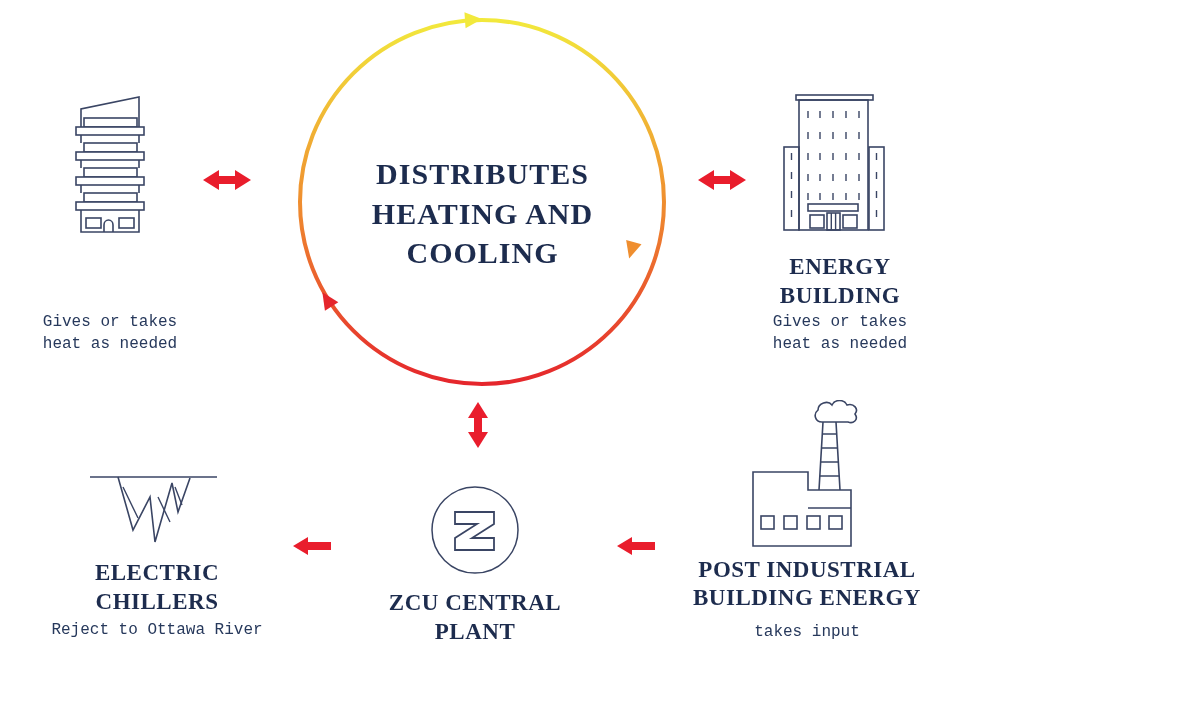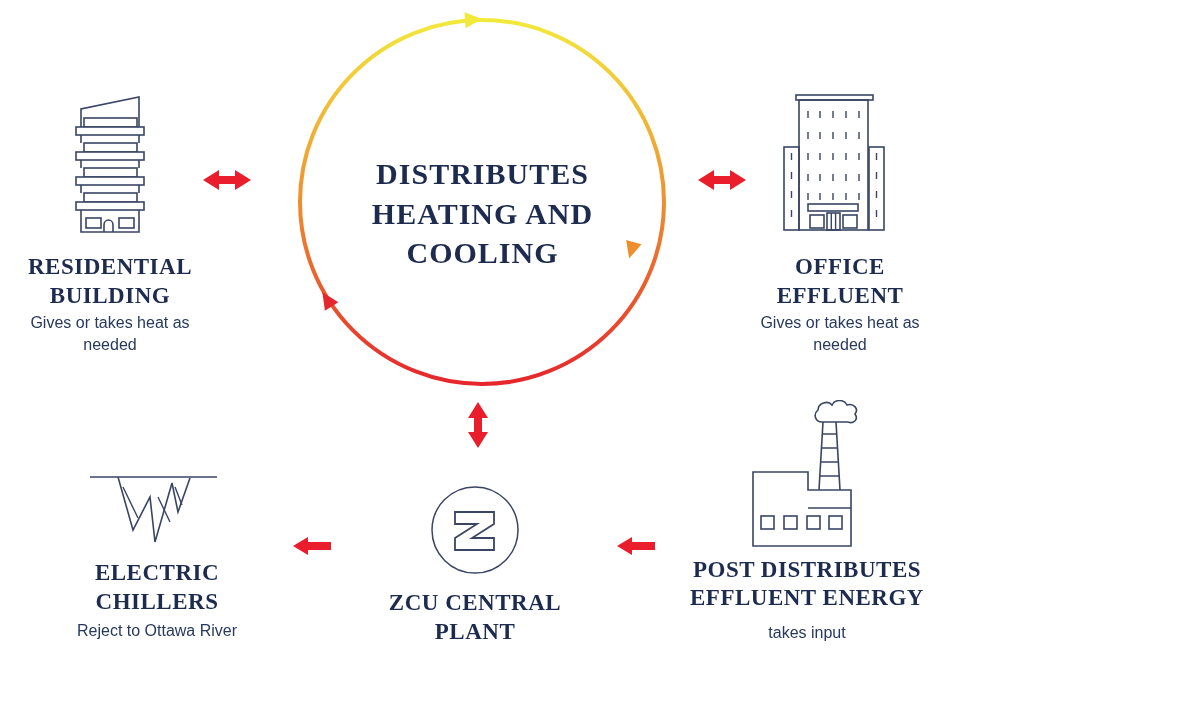--- a/index.html
+++ b/index.html
@@ -12,21 +12,21 @@
     font-family:"Liberation Serif","DejaVu Serif",serif;
     font-weight:700;color:var(--navy);font-size:23px;line-height:1.28;
     letter-spacing:0.5px;text-align:center;
   }
   .center-title{
     font-family:"Liberation Serif","DejaVu Serif",serif;
     font-weight:700;color:var(--navy);font-size:30px;line-height:1.32;
     letter-spacing:1px;text-align:center;
   }
   .node-sub{
-    font-family:Liberation Sans, sans-serif;color:var(--subtext);
+    font-family:Liberation Mono, monospace;color:var(--subtext);
     font-size:16px;line-height:1.35;text-align:center;font-weight:500;
   }
   
   .s{stroke:var(--icon);fill:none;stroke-width:1.6;stroke-linejoin:miter;stroke-linecap:butt;}
   .sw{stroke:var(--icon);fill:#ffffff;stroke-width:1.6;}
   .thin{stroke-width:1.4;}
   .f-red{fill:var(--red);}
   .f-yellow{fill:var(--yellow);}
   .f-orange{fill:var(--orange);}
   .f-deep{fill:var(--deep_red);}
@@ -61,42 +61,41 @@
     <path class="s" d="M7,43V51 M65,43V51 M7,68V76 M65,68V76 M7,93V101 M65,93V101"></path>
     <rect class="sw" x="2" y="35" width="68" height="8"></rect>
     <rect class="sw" x="2" y="60" width="68" height="8"></rect>
     <rect class="sw" x="2" y="85" width="68" height="8"></rect>
     <rect class="sw" x="2" y="110" width="68" height="8"></rect>
     <polyline class="s" points="7,118 7,140 65,140 65,118"></polyline>
     <rect class="s" x="12" y="126" width="15" height="10"></rect>
     <rect class="s" x="45" y="126" width="15" height="10"></rect>
     <path class="s" d="M30,140 v-7 a4.5,5 0 0 1 9,0 v7"></path>
   </svg>
-  <div class="abs node-title" style="left:8px;top:252px;width:204px;">RESIDENTIAL BUILDING</div>
   <div class="abs node-sub" style="left:20px;top:312px;width:180px;">Gives or takes heat as needed</div>
 
   <svg class="abs" style="left:783px;top:93px;" width="104" height="139" viewBox="0 0 104 139">
     <rect class="s" x="13" y="2" width="77" height="5"></rect>
     <rect class="s" x="16" y="7" width="69" height="130"></rect>
     <rect class="s" x="1" y="54" width="15" height="83"></rect>
     <rect class="s" x="86" y="54" width="15" height="83"></rect>
     <path class="s thin" d="M25,18v7 M37,18v7 M50,18v7 M63,18v7 M76,18v7
                             M25,39v7 M37,39v7 M50,39v7 M63,39v7 M76,39v7
                             M25,60v7 M37,60v7 M50,60v7 M63,60v7 M76,60v7
                             M25,81v7 M37,81v7 M50,81v7 M63,81v7 M76,81v7
                             M25,100v7 M37,100v7 M50,100v7 M63,100v7 M76,100v7"></path>
     <path class="s thin" d="M8.5,60v7 M8.5,79v7 M8.5,98v7 M8.5,117v7
                             M93.5,60v7 M93.5,79v7 M93.5,98v7 M93.5,117v7"></path>
     <rect class="s" x="25" y="111" width="50" height="7"></rect>
     <rect class="s" x="27" y="122" width="14" height="13"></rect>
     <rect class="s" x="60" y="122" width="14" height="13"></rect>
     <rect class="s" x="44" y="120" width="13" height="17"></rect>
     <path class="s thin" d="M48.3,120v17 M52.6,120v17"></path>
   </svg>
-  <div class="abs node-title" style="left:738px;top:252px;width:204px;">OFFICE EFFLUENT</div>
+  <div class="abs node-title" style="left:738px;top:252px;width:204px;">ENERGY BUILDING</div>
   <div class="abs node-sub" style="left:750px;top:312px;width:180px;">Gives or takes heat as needed</div>
 
   <svg class="abs" style="left:203px;top:167px;" width="48" height="26" viewBox="0 0 48 26">
     <polygon class="f-red" points="0,13 16,3 16,9 32,9 32,3 48,13 32,23 32,17 16,17 16,23"></polygon>
   </svg>
   <svg class="abs" style="left:698px;top:167px;" width="48" height="26" viewBox="0 0 48 26">
     <polygon class="f-red" points="0,13 16,3 16,9 32,9 32,3 48,13 32,23 32,17 16,17 16,23"></polygon>
   </svg>
 
   <svg class="abs" style="left:465px;top:402px;" width="26" height="46" viewBox="0 0 26 46">
@@ -121,21 +120,21 @@
     <path class="s" d="M8,146 V72 H63 V90 H106 V146 Z"></path>
     <path class="s" d="M63,108 H106"></path>
     <rect class="s" x="16" y="116" width="13" height="13"></rect>
     <rect class="s" x="39" y="116" width="13" height="13"></rect>
     <rect class="s" x="62" y="116" width="13" height="13"></rect>
     <rect class="s" x="84" y="116" width="13" height="13"></rect>
     <path class="s" d="M74,90 L78,22 M95,90 L91,22"></path>
     <path class="s thin" d="M77.2,34 H91.8 M76.4,48 H92.6 M75.6,62 H93.4 M74.8,76 H94.2"></path>
     <path class="s" d="M77,22 C70,22 68,14 73,10 C73,3 83,0 87,5 C90,-1 99,-1 102,5 C109,3 114,9 110,14 C114,20 108,24 103,22 Z"></path>
   </svg>
-  <div class="abs node-title" style="left:682px;top:556px;width:250px;line-height:1.22;">POST DISTRIBUTES EFFLUENT ENERGY</div>
+  <div class="abs node-title" style="left:682px;top:556px;width:250px;line-height:1.22;">POST INDUSTRIAL BUILDING ENERGY</div>
   <div class="abs node-sub" style="left:747px;top:622px;width:120px;">takes input</div>
 
   <svg class="abs" style="left:293px;top:536px;" width="38" height="20" viewBox="0 0 38 20">
     <polygon class="f-red" points="0,10 15,1 15,6 38,6 38,14 15,14 15,19"></polygon>
   </svg>
   <svg class="abs" style="left:617px;top:536px;" width="38" height="20" viewBox="0 0 38 20">
     <polygon class="f-red" points="0,10 15,1 15,6 38,6 38,14 15,14 15,19"></polygon>
   </svg>
 
 </div>

